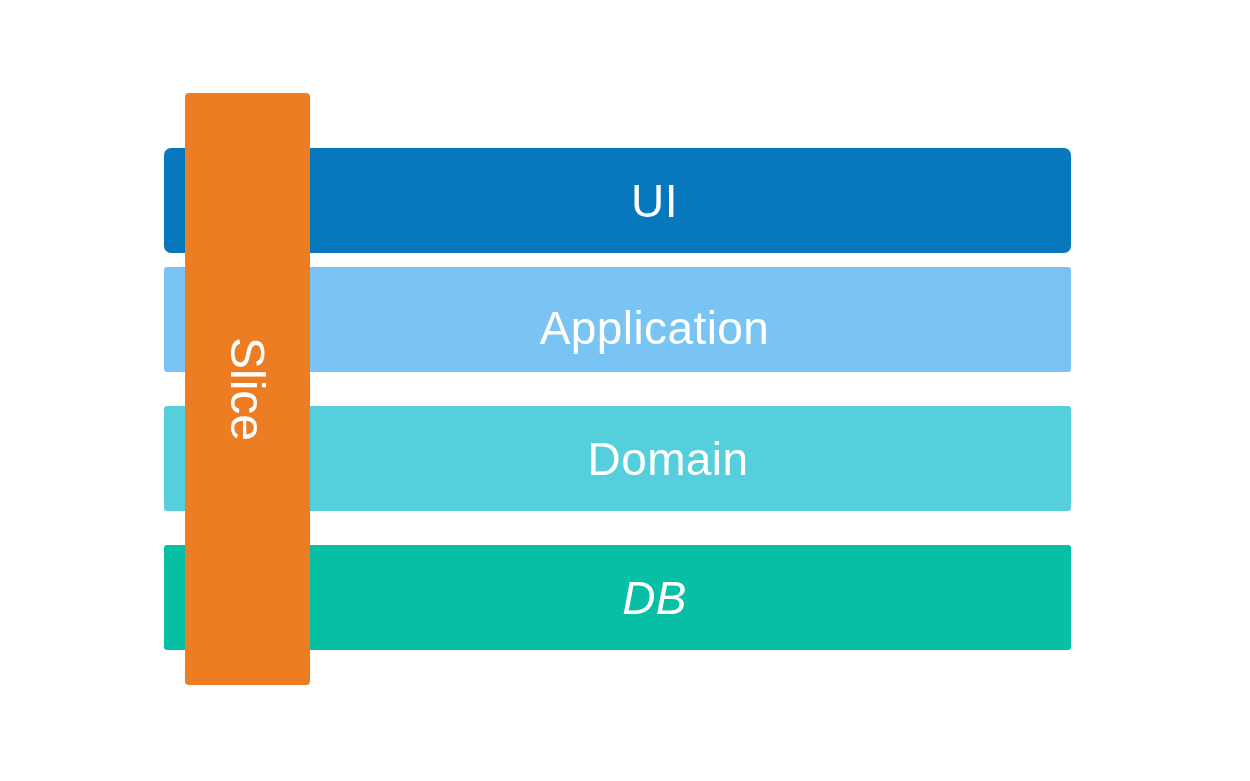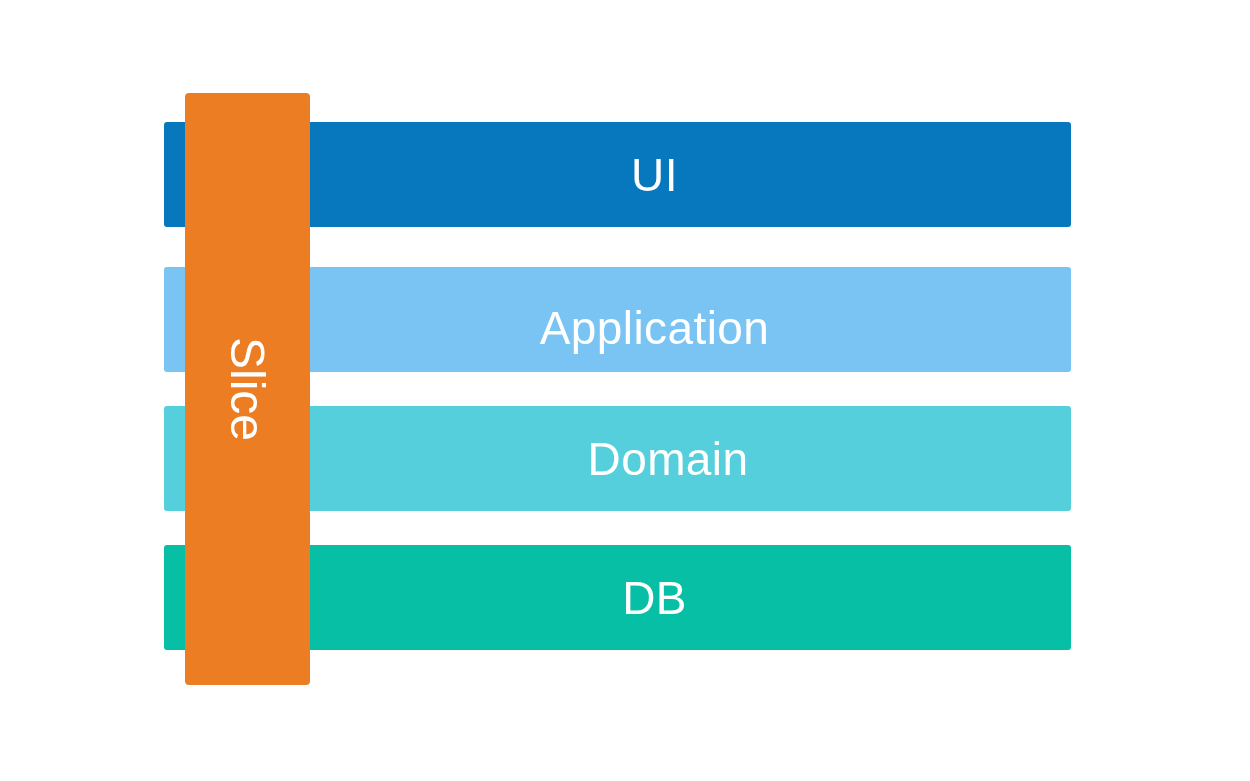--- a/index.html
+++ b/index.html
@@ -29,24 +29,24 @@
     position: absolute;
     left: 164px;
     width: 907px;
     height: 105px;
     border-radius: 3px;
     display: flex;
     align-items: center;
     justify-content: center;
     box-sizing: border-box;
   }
-  .layer-bar.ui      { top: 122px; }
+  .layer-bar.ui      { top: 148px; border-radius: 7px; }
   .layer-bar.app     { top: 267px; }
   .layer-bar.domain  { top: 406px; padding-left: 27px; }
-  .layer-bar.db      { top: 545px; }
+  .layer-bar.db      { top: 545px; font-style: italic; }
 
   .layer-label {
     color: #ffffff;
     font-size: 46px;
     font-weight: 400;
     letter-spacing: 0.4px;
     line-height: 1;
     text-align: center;
     
     transform: translateX(37px);

